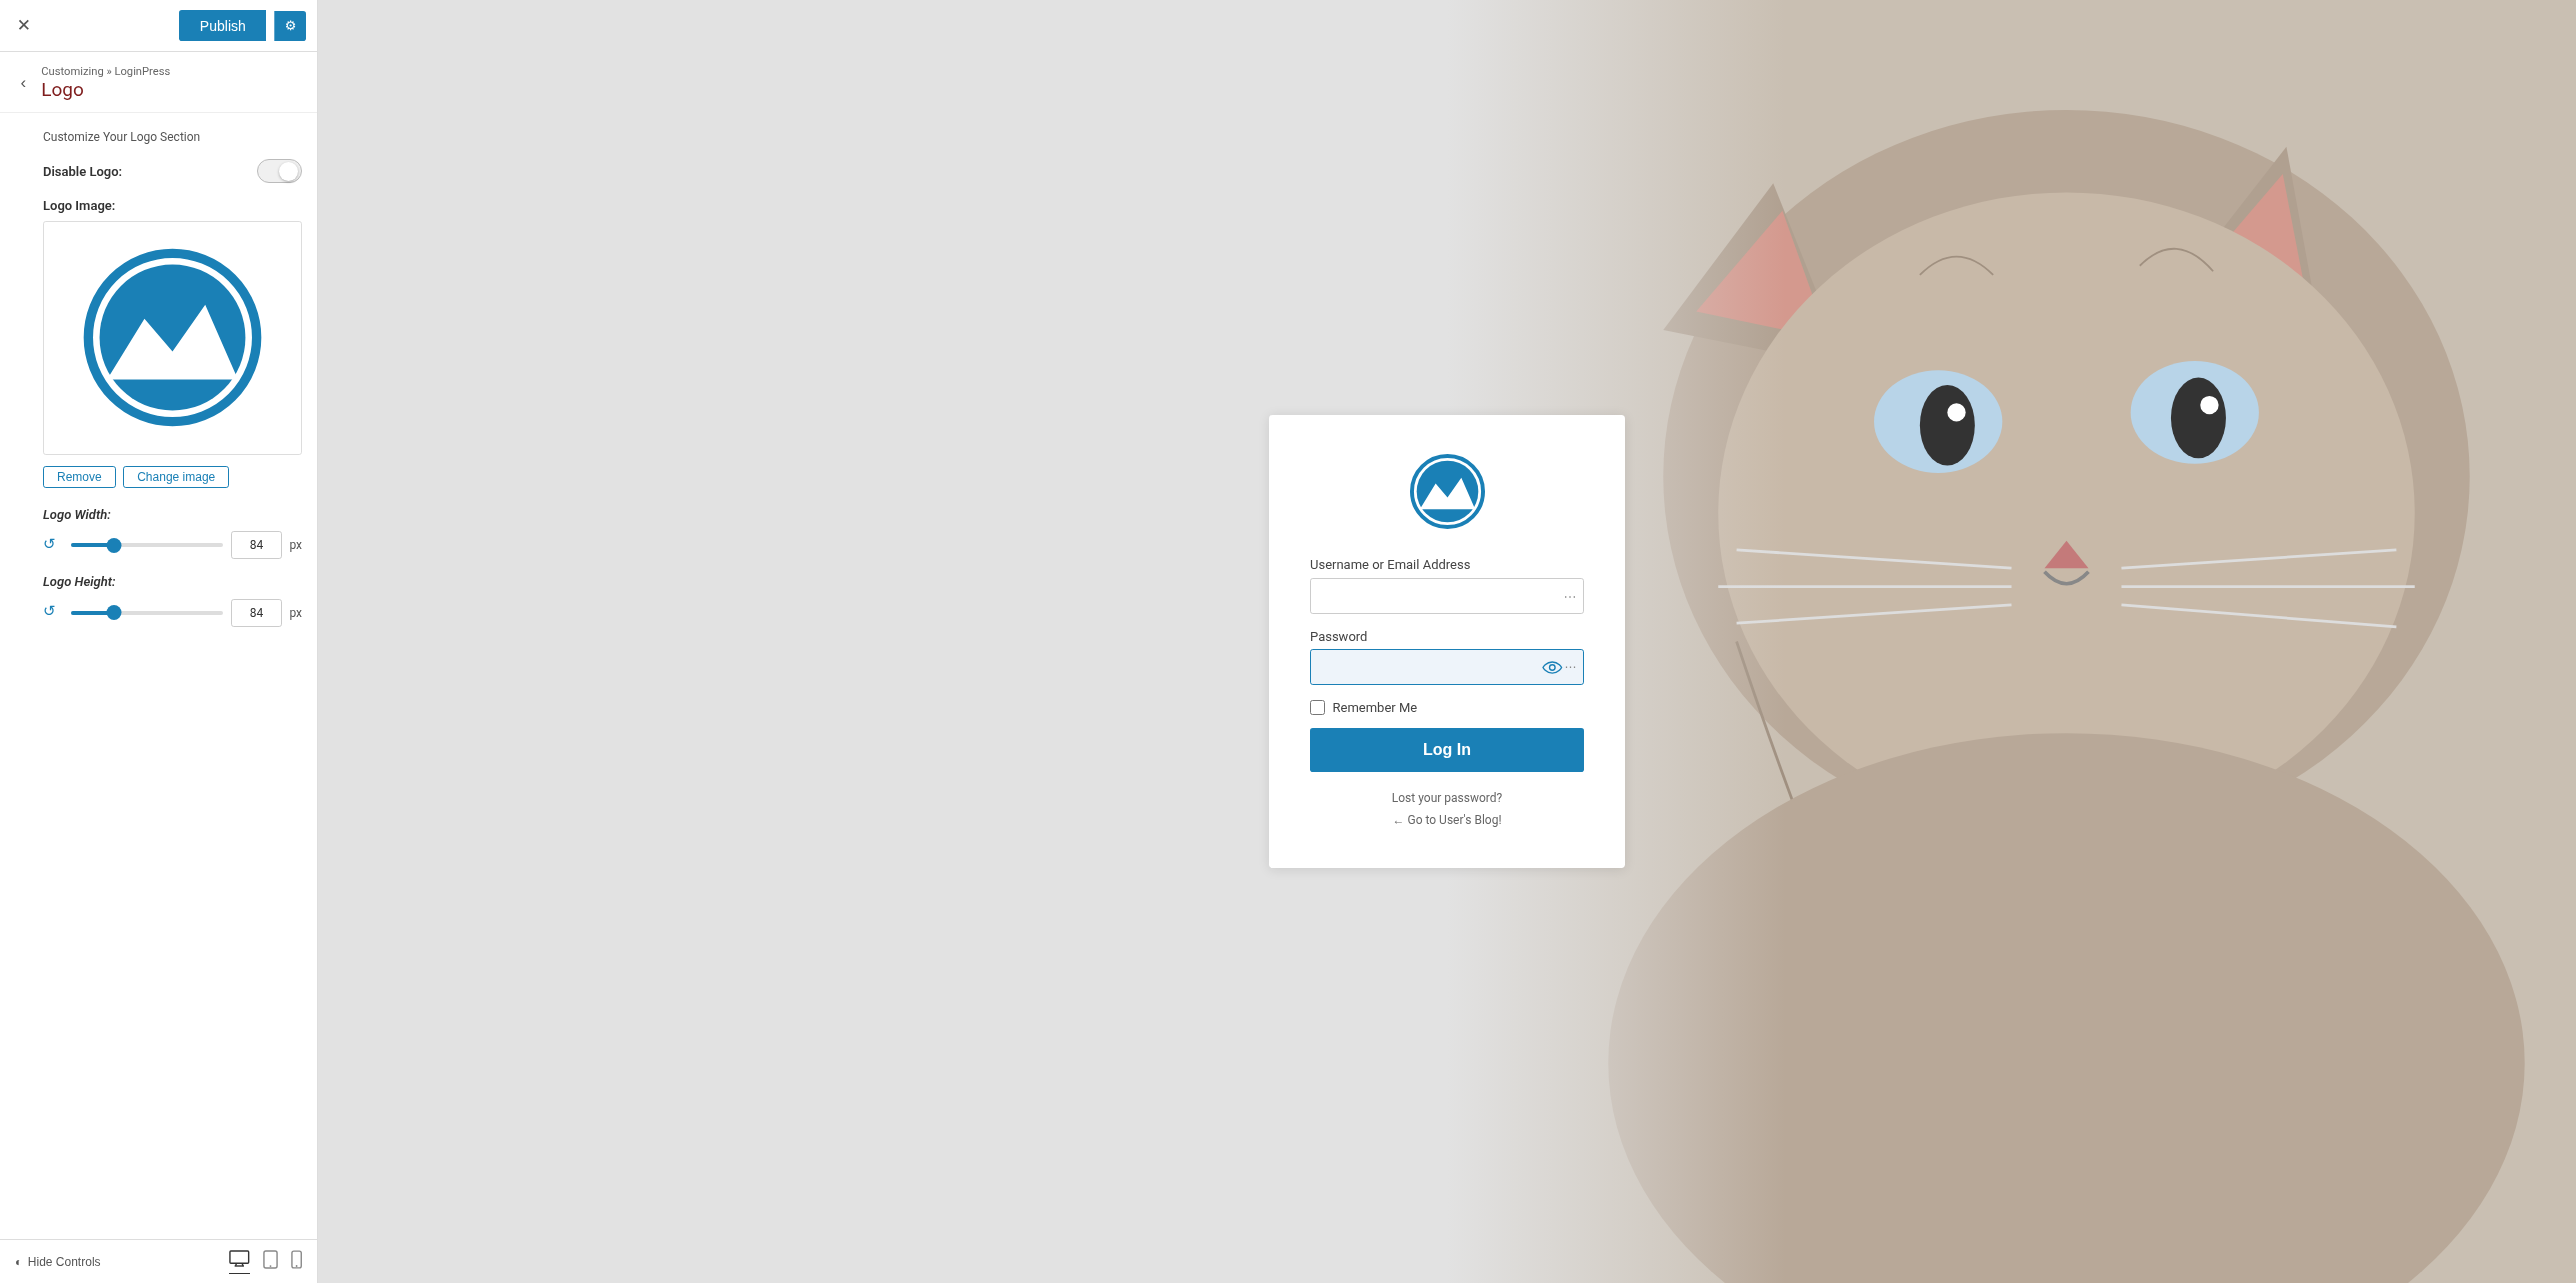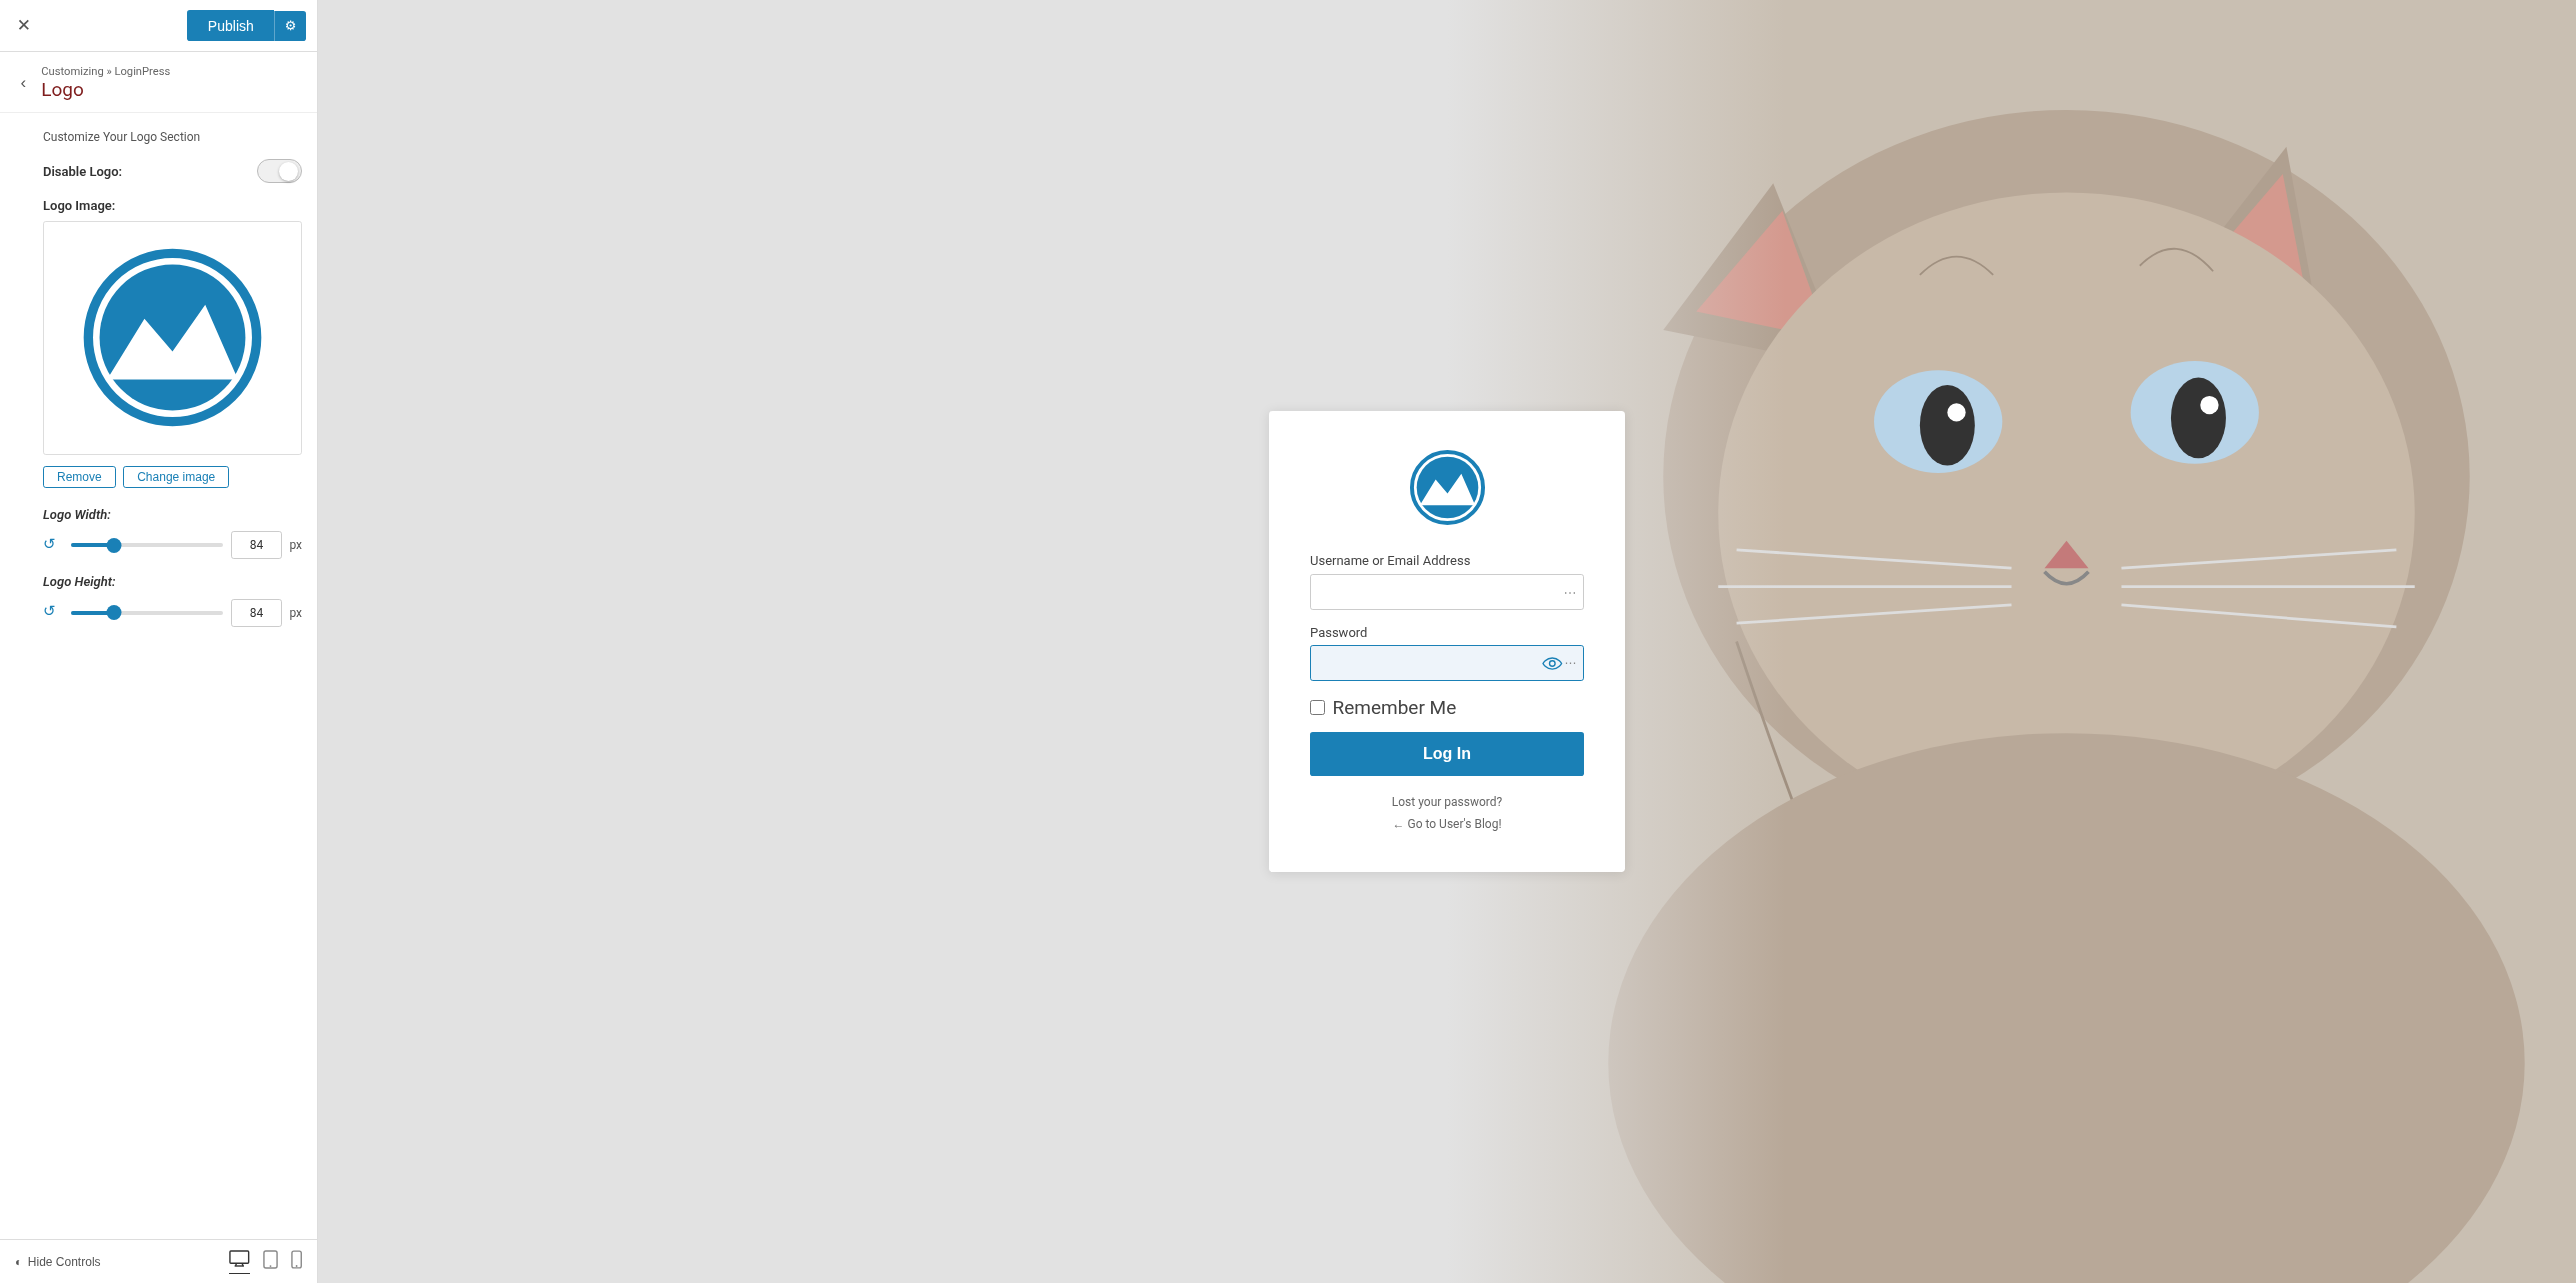--- a/index.html
+++ b/index.html
@@ -32,21 +32,21 @@
       background: none;
       border: none;
       cursor: pointer;
       font-size: 17px;
       color: #555;
       padding: 5.6px;
     }
     .publish-area {
       display: flex;
       align-items: center;
-      gap: 0;
+      gap: 8px;
     }
     .publish-btn {
       background: #1a80b6;
       color: #fff;
       border: none;
       padding: 7.5px 20.6px;
       font-size: 14px;
       cursor: pointer;
       border-radius: 2.8px 0 0 2.8px;
       font-weight: 500;
@@ -369,21 +369,21 @@
       gap: 7.5px;
       margin-bottom: 13px;
     }
     .remember-row input[type="checkbox"] {
       width: 15px;
       height: 15px;
       border: 0.9px solid #999;
       cursor: pointer;
     }
     .remember-row label {
-      font-size: 19px;
+      font-size: 13px;
       color: #444;
     }
 
     .login-btn {
       width: 100%;
       background: #1a80b6;
       color: #fff;
       border: none;
       padding: 13px;
       font-size: 16px;

